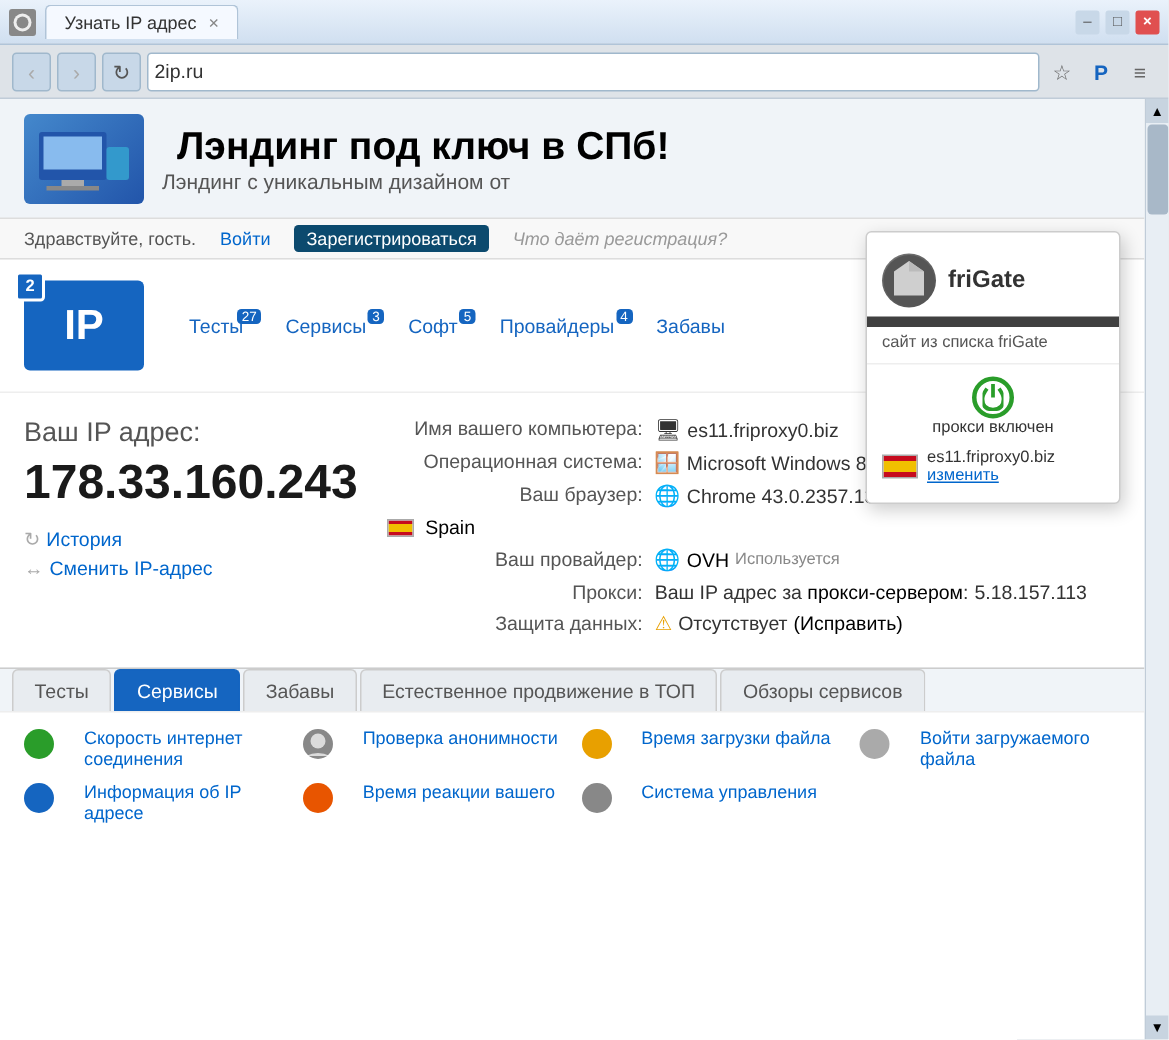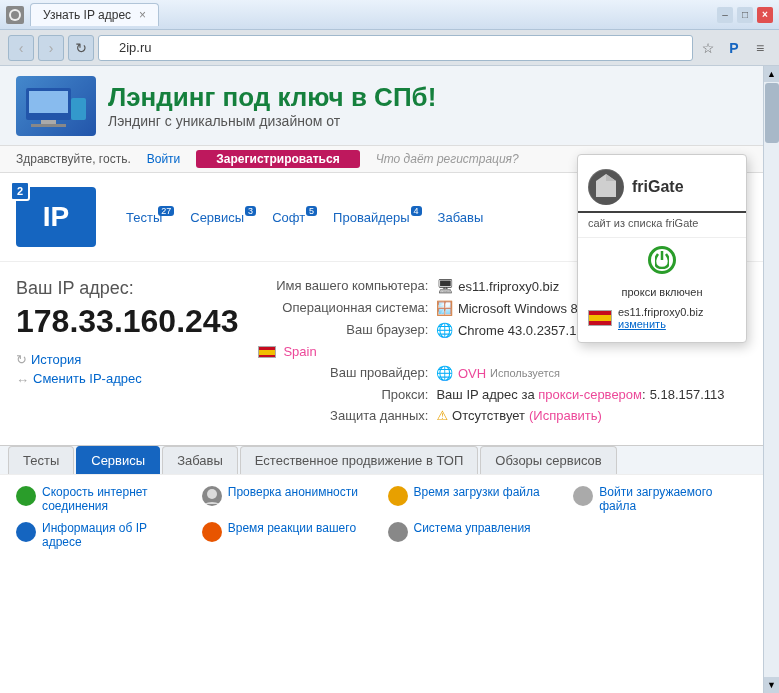--- a/index.html
+++ b/index.html
@@ -16,51 +16,51 @@
     .window-controls { display: flex; gap: 4px; }
     .wc-btn { width: 16px; height: 16px; border-radius: 2px; display: flex; align-items: center; justify-content: center; font-size: 10px; cursor: pointer; }
     .wc-min { background: #c8d8e8; color: #555; }
     .wc-max { background: #c8d8e8; color: #555; }
     .wc-close { background: #e05050; color: #fff; font-weight: bold; }
 
     
     .navbar { height: 36px; background: #dee3e8; display: flex; align-items: center; padding: 0 8px; gap: 4px; border-bottom: 1px solid #c0ccd8; }
     .nav-btn { width: 26px; height: 26px; background: #c8d8e8; border: 1px solid #a0b8cc; border-radius: 3px; display: flex; align-items: center; justify-content: center; cursor: pointer; color: #555; font-size: 14px; }
     .nav-btn.disabled { color: #aaa; }
-    .address-bar { flex: 1; height: 26px; background: #fff; border: 1px solid #a0b8cc; border-radius: 3px; padding: 0 20px; font-size: 13px; display: flex; align-items: center; }
+    .address-bar { flex: 1; height: 26px; background: #fff; border: 1px solid #a0b8cc; border-radius: 3px; padding: 0 4px; font-size: 13px; display: flex; align-items: center; }
     .address-text { flex: 1; color: #333; font-size: 13px; }
     .nav-icons { display: flex; gap: 4px; align-items: center; }
     .nav-icon { width: 22px; height: 22px; display: flex; align-items: center; justify-content: center; color: #666; font-size: 14px; cursor: pointer; }
 
     
     .page-area { flex: 1; display: flex; overflow: hidden; }
     .page-content { flex: 1; background: #fff; overflow: hidden; position: relative; }
 
     
     .scrollbar { width: 16px; background: #e8eef4; border-left: 1px solid #c0ccd8; display: flex; flex-direction: column; align-items: center; }
     .scroll-arrow { width: 16px; height: 16px; background: #c8d4e0; display: flex; align-items: center; justify-content: center; font-size: 9px; cursor: pointer; }
     .scroll-track { flex: 1; width: 100%; position: relative; }
     .scroll-thumb { width: 14px; height: 60px; background: #a8b8c8; border-radius: 3px; margin: 1px; }
 
     
     .banner { background: #f0f4f8; border-bottom: 1px solid #ddd; padding: 8px 16px; display: flex; align-items: center; gap: 12px; height: 80px; overflow: hidden; }
     .banner-img { width: 80px; height: 60px; background: linear-gradient(135deg, #4488cc, #2255aa); border-radius: 4px; display: flex; align-items: center; justify-content: center; overflow: hidden; }
-    .banner-text-big { font-size: 26px; font-weight: bold; color: #15803d; }
+    .banner-text-big { font-size: 26px; font-weight: bold; color: #000000; margin-left: 10px; }
     .banner-text-small { font-size: 14px; color: #555; }
 
     
     .frigate-popup { position: absolute; top: 88px; right: 16px; width: 170px; background: #fff; border: 1px solid #ccc; border-radius: 4px; box-shadow: 2px 4px 12px rgba(0,0,0,0.2); z-index: 100; padding: 8px 0; }
-    .frigate-header { display: flex; align-items: center; gap: 8px; padding: 6px 10px; border-bottom: 2px solid #404040; }
+    .frigate-header { display: flex; align-items: center; gap: 8px; padding: 6px 10px; border-bottom: 7px solid #404040; }
     .frigate-logo { width: 36px; height: 36px; background: radial-gradient(circle at 40% 35%, #888, #444); border-radius: 50%; display: flex; align-items: center; justify-content: center; position: relative; }
     .frigate-name { font-size: 16px; font-weight: bold; color: #333; }
     .frigate-desc { font-size: 11px; color: #555; padding: 4px 10px 4px; }
     .frigate-divider { border: none; border-top: 1px solid #eee; margin: 4px 0; }
     .frigate-power { display: flex; flex-direction: column; align-items: center; padding: 4px 0; }
     .power-circle { width: 28px; height: 28px; border: 3px solid #2a9d2a; border-radius: 50%; display: flex; align-items: center; justify-content: center; }
-    .frigate-enabled { font-size: 11px; color: #333; margin-top: 12px; }
+    .frigate-enabled { font-size: 11px; color: #333; margin-top: 0; }
     .frigate-flag-row { display: flex; align-items: center; gap: 6px; padding: 4px 10px; }
     .flag-es { width: 24px; height: 16px; background: linear-gradient(to bottom, #c60b1e 0%, #c60b1e 25%, #f1bf00 25%, #f1bf00 75%, #c60b1e 75%); border: 1px solid #aaa; }
     .frigate-proxy-text { font-size: 11px; color: #333; }
     .frigate-proxy-link { font-size: 11px; color: #0066cc; text-decoration: underline; cursor: pointer; }
 
     
     .nav-strip { background: #f8f8f8; border-bottom: 1px solid #ddd; padding: 4px 16px; display: flex; align-items: center; gap: 16px; font-size: 12px; }
     .nav-strip-greeting { color: #555; }
     .nav-strip-link { color: #0066cc; text-decoration: none; cursor: pointer; }
     .nav-strip-faded { color: #999; font-style: italic; }
@@ -75,32 +75,32 @@
     
     .main-content { display: flex; padding: 16px; gap: 20px; }
     .left-panel { min-width: 220px; }
     .ip-title { font-size: 18px; color: #555; }
     .ip-address { font-size: 32px; font-weight: bold; color: #1a1a1a; margin: 4px 0 12px; }
     .ip-link { color: #0066cc; text-decoration: none; font-size: 13px; display: flex; align-items: center; gap: 4px; cursor: pointer; margin: 4px 0; }
     .right-panel { flex: 1; }
     .info-row { display: flex; margin-bottom: 6px; align-items: flex-start; }
     .info-label { min-width: 170px; text-align: right; color: #555; margin-right: 8px; font-size: 13px; }
     .info-value { color: #333; font-size: 13px; display: flex; align-items: center; gap: 4px; }
-    .info-link { color: #ec4899; text-decoration: none; }
+    .info-link { color: #000000; text-decoration: none; }
     .flag-small { width: 18px; height: 12px; background: linear-gradient(to bottom, #c60b1e 0%, #c60b1e 25%, #f1bf00 25%, #f1bf00 75%, #c60b1e 75%); border: 1px solid #aaa; display: inline-block; }
     .warning-icon { color: #e8a000; }
 
     
     .bottom-tabs { border-top: 1px solid #ccc; padding: 0 8px; display: flex; gap: 2px; align-items: flex-end; background: #f0f4f8; }
     .bottom-tab { padding: 6px 14px; font-size: 13px; cursor: pointer; border: 1px solid #ccc; border-bottom: none; border-radius: 4px 4px 0 0; background: #e8ecf0; color: #555; }
     .bottom-tab.active { background: #1565c0; color: #fff; border-color: #1565c0; }
 
     
     .service-grid { padding: 10px 16px; display: grid; grid-template-columns: 1fr 1fr 1fr 1fr; gap: 8px 12px; border-top: 1px solid #eee; }
-    .service-item { display: flex; align-items: flex-start; gap: 6px; font-size: 12px; }
+    .service-item { display: flex; align-items: flex-start; gap: 20px; font-size: 12px; }
     .service-icon { width: 20px; height: 20px; border-radius: 50%; flex-shrink: 0; margin-top: 1px; }
     .service-link { color: #0066cc; text-decoration: none; cursor: pointer; }
   </style>
 </head>
 <body>
 
 <div class="window">
 
   <div class="titlebar">
     <div class="titlebar-icon">
@@ -181,21 +181,21 @@
           <div style="display:flex;flex-direction:column;">
             <span class="frigate-proxy-text">es11.friproxy0.biz</span>
             <span class="frigate-proxy-link">изменить</span>
           </div>
         </div>
       </div>
 
       <div class="nav-strip">
         <span class="nav-strip-greeting">Здравствуйте, гость.</span>
         <a class="nav-strip-link">Войти</a>
-        <a class="nav-strip-link" style="background:#be185d;color:#fff;padding:2px 20px;border-radius:3px;text-decoration:none;font-weight:bold;">Зарегистрироваться</a>
+        <a class="nav-strip-link" style="background:#0c4a6e;color:#fff;padding:2px 8px;border-radius:3px;text-decoration:none;">Зарегистрироваться</a>
         <span class="nav-strip-faded">Что даёт регистрация?</span>
       </div>
 
       <div class="logo-section">
         <div style="position:relative;margin:6px 8px;">
           <div class="ip-logo">
             <span>IP</span>
             <div class="ip-badge">2</div>
           </div>
         </div>

